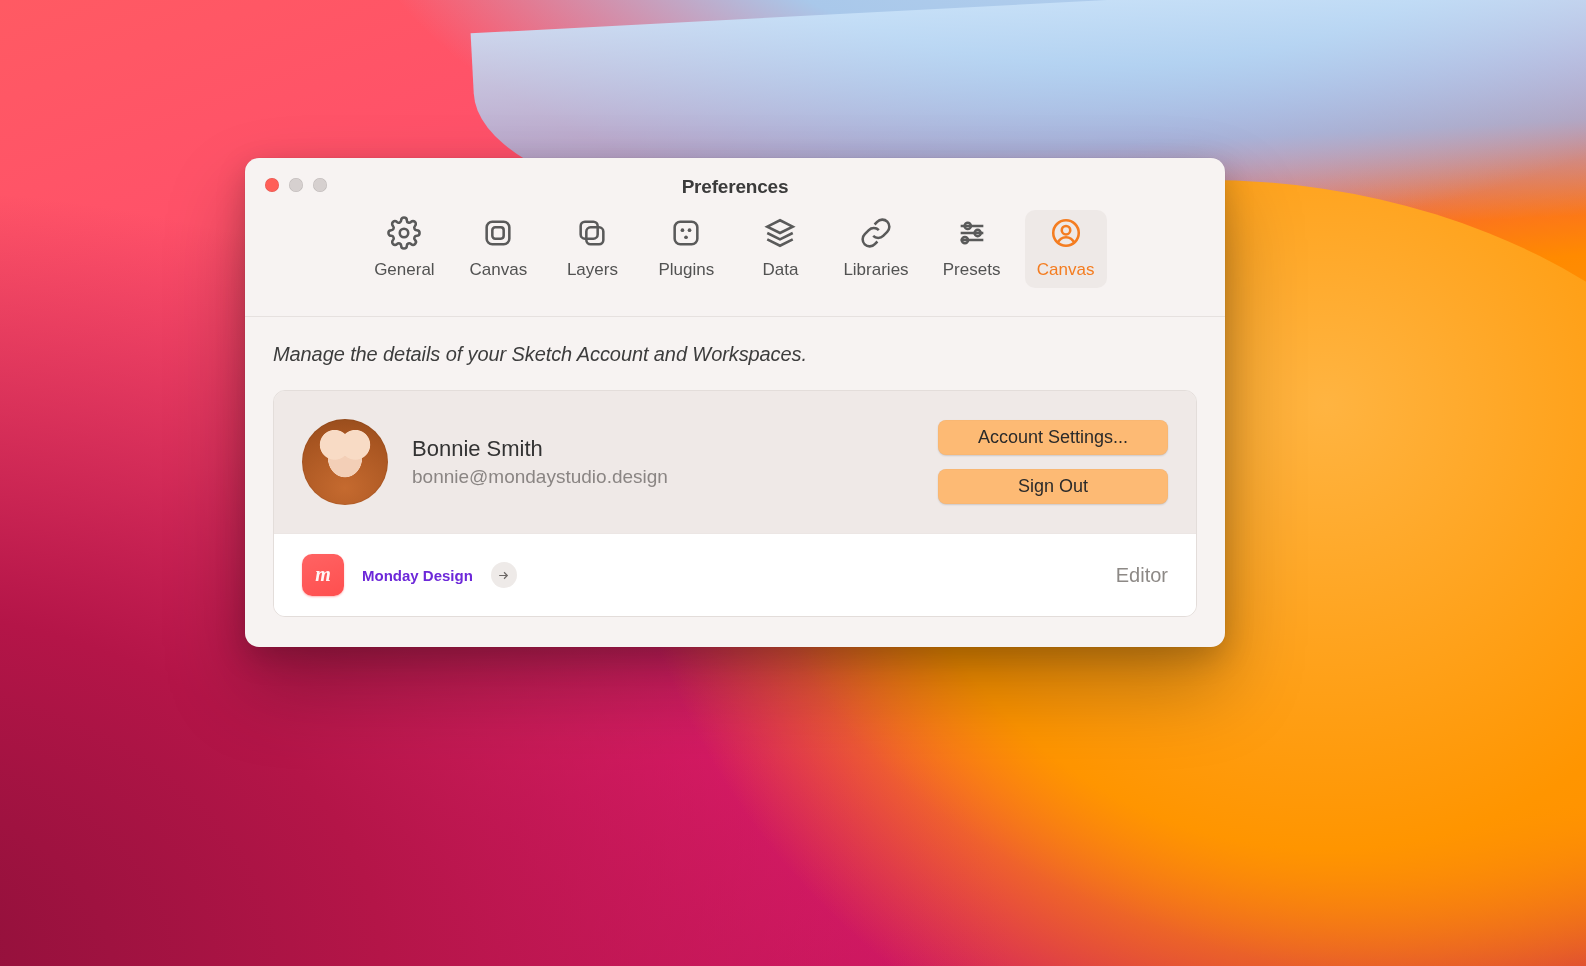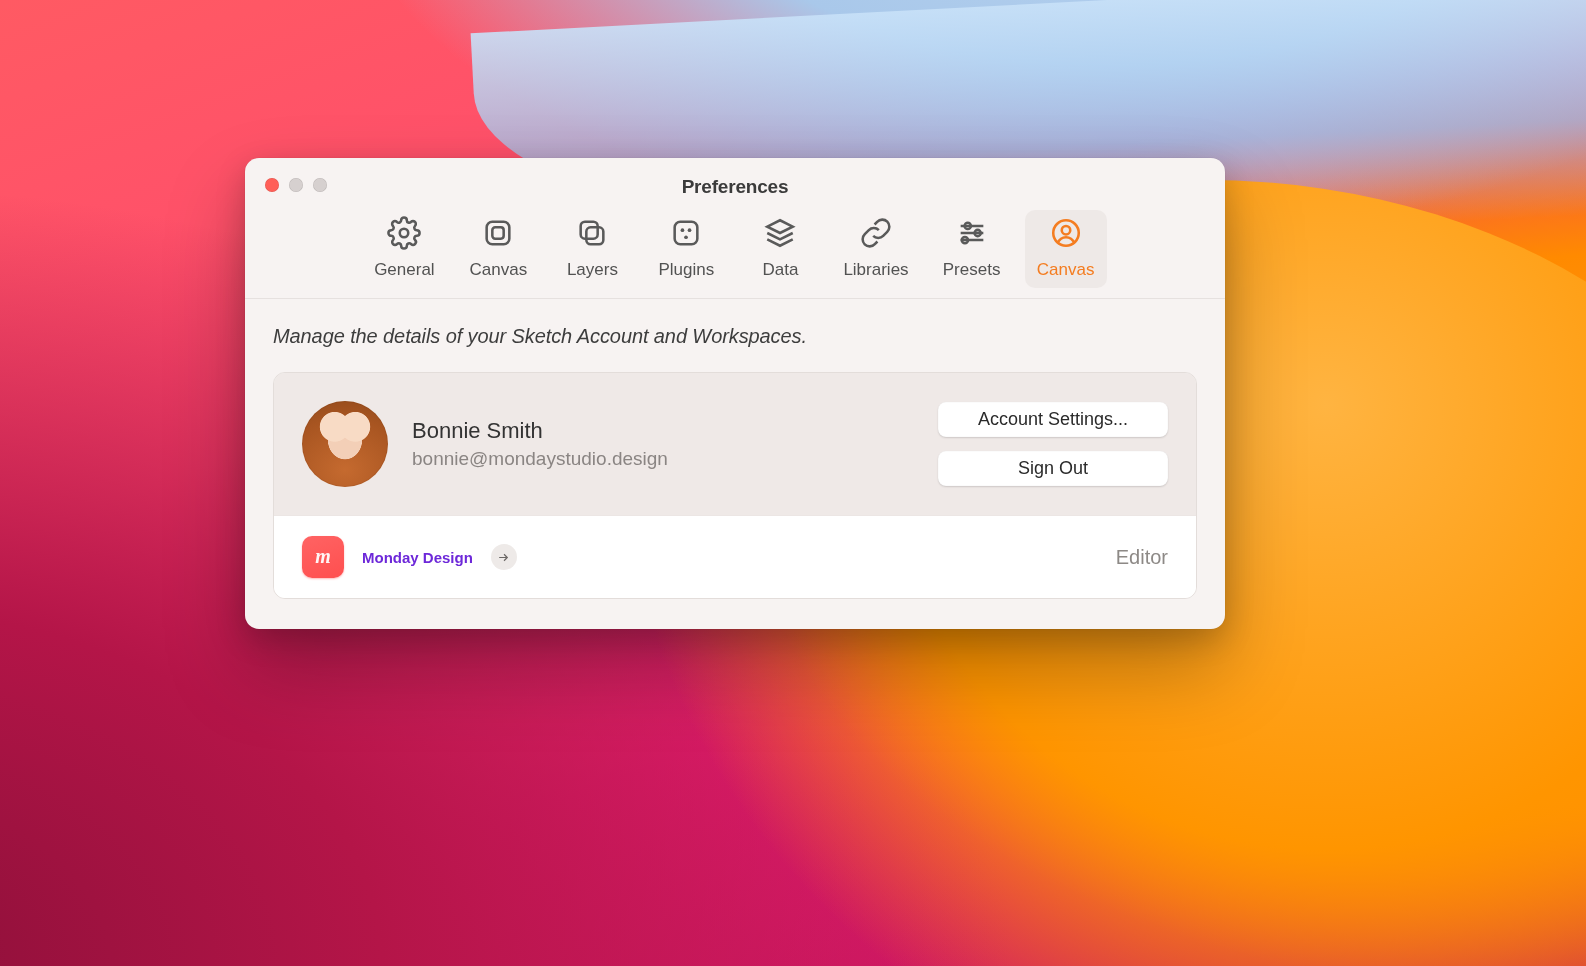--- a/index.html
+++ b/index.html
@@ -85,21 +85,21 @@
 
     .window-title {
       font-size: 19px;
       font-weight: 700;
       color: #3b3b3b;
       letter-spacing: -0.01em;
     }
 
     .toolbar {
       margin-top: 12px;
-      padding: 0 14px 10px 14px;
+      padding: 0 14px 28px 14px;
       display: flex;
       justify-content: center;
       gap: 12px;
       border-bottom: 1px solid #e6e1df;
     }
 
     .tool-item {
       display: flex;
       flex-direction: column;
       align-items: center;
@@ -184,21 +184,21 @@
       color: #8a8583;
     }
 
     .account-actions {
       display: flex;
       flex-direction: column;
       gap: 14px;
     }
 
     .mac-button {
-      background: #ffffff;
+      background: #fdba74;
       border: none;
       border-radius: 8px;
       padding: 7px 20px;
       font-size: 18px;
       color: #2a2a2a;
       box-shadow: 0 0.5px 0 rgba(0,0,0,0.04), 0 1px 2px rgba(0,0,0,0.12), inset 0 0 0 0.5px rgba(0,0,0,0.03);
       cursor: default;
       text-align: center;
       min-width: 230px;
       font-family: inherit;

